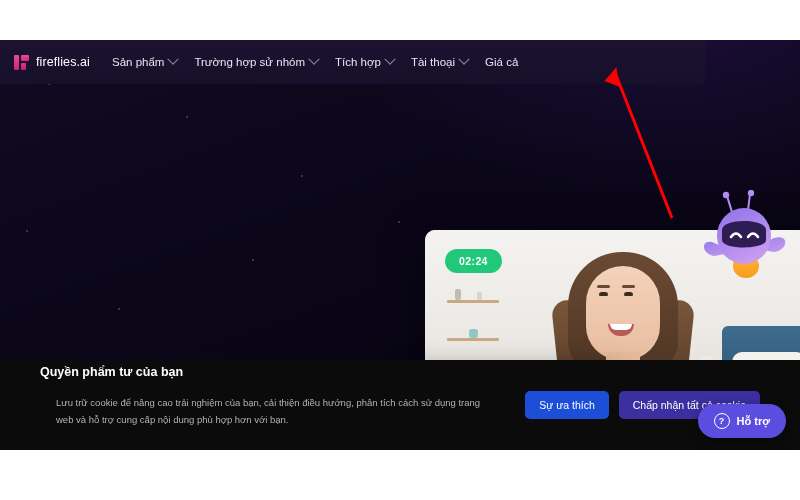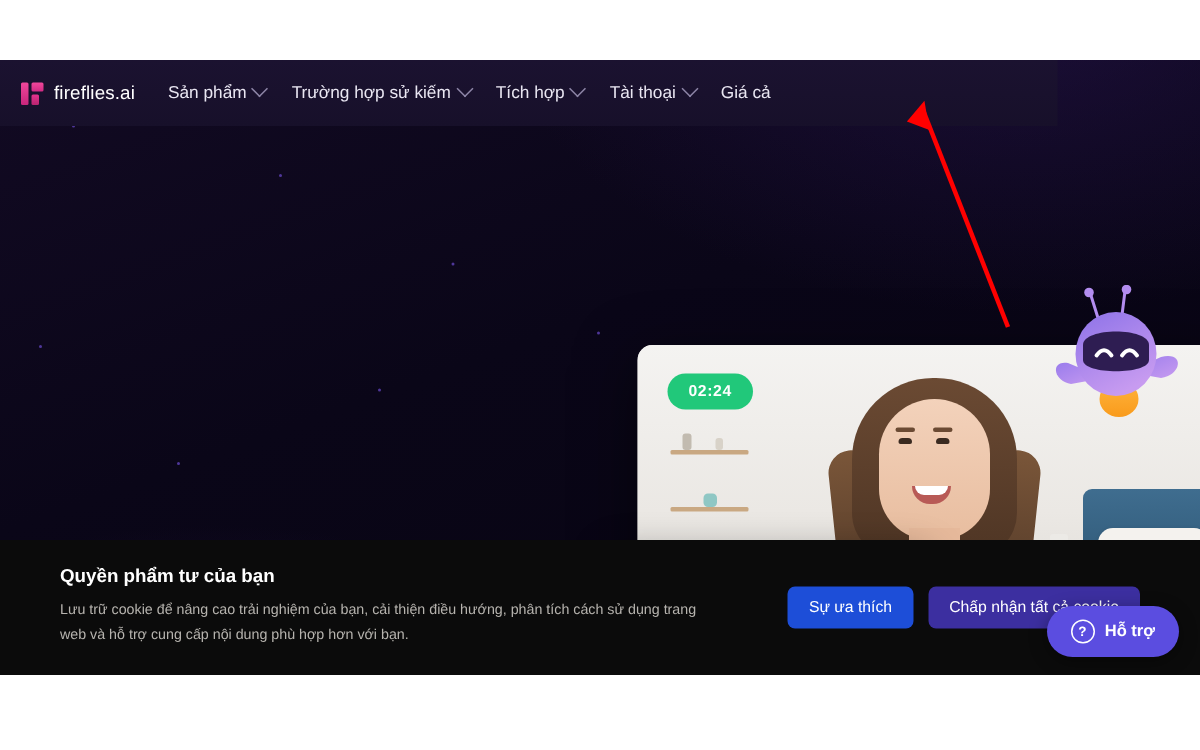--- a/index.html
+++ b/index.html
@@ -165,21 +165,21 @@
 
   
   .cookie {
     position:absolute; left:0; bottom:0; width:800px; height:90px;
     background:#0b0b0b; z-index:8;
     box-sizing:border-box; padding: 16px 40px;
     display:flex; align-items:center;
   }
   .cookie-left { flex:1; padding-right: 18px; }
   .cookie-title { color:#fff; font-size:12.5px; font-weight:bold; margin:0 0 8px 0; }
-  .cookie-body { color:#b6b3ae; font-size:9.5px; line-height:1.75; margin:0; max-width: 440px;}
+  .cookie-body { color:#b6b3ae; font-size:9.5px; line-height:1.75; margin:16px; max-width: 440px;}
   .cookie-actions { display:flex; align-items:center; gap:10px; }
   .btn-pref {
     background:#1d4ed8; color:#fff; font-size:10.5px; padding:8px 14px;
     border-radius:5px; cursor:pointer; white-space:nowrap;
   }
   .btn-accept {
     background:#3c2fa0; color:#fff; font-size:10.5px; padding:8px 14px;
     border-radius:5px; cursor:pointer; white-space:nowrap;
   }
   .support {
@@ -223,21 +223,21 @@
         </span>
         <span class="logo-text">fireflies.ai</span>
       </div>
 
       <div class="navlinks">
         <div class="navlink">
           <span>Sản phẩm</span>
           <span class="chev"></span>
         </div>
         <div class="navlink">
-          <span>Trường hợp sử kiếm</span>
+          <span>Trường hợp sử nhóm</span>
           <span class="chev"></span>
         </div>
         <div class="navlink">
           <span>Tích hợp</span>
           <span class="chev"></span>
         </div>
         <div class="navlink">
           <span>Tài thoại</span>
           <span class="chev"></span>
         </div>

